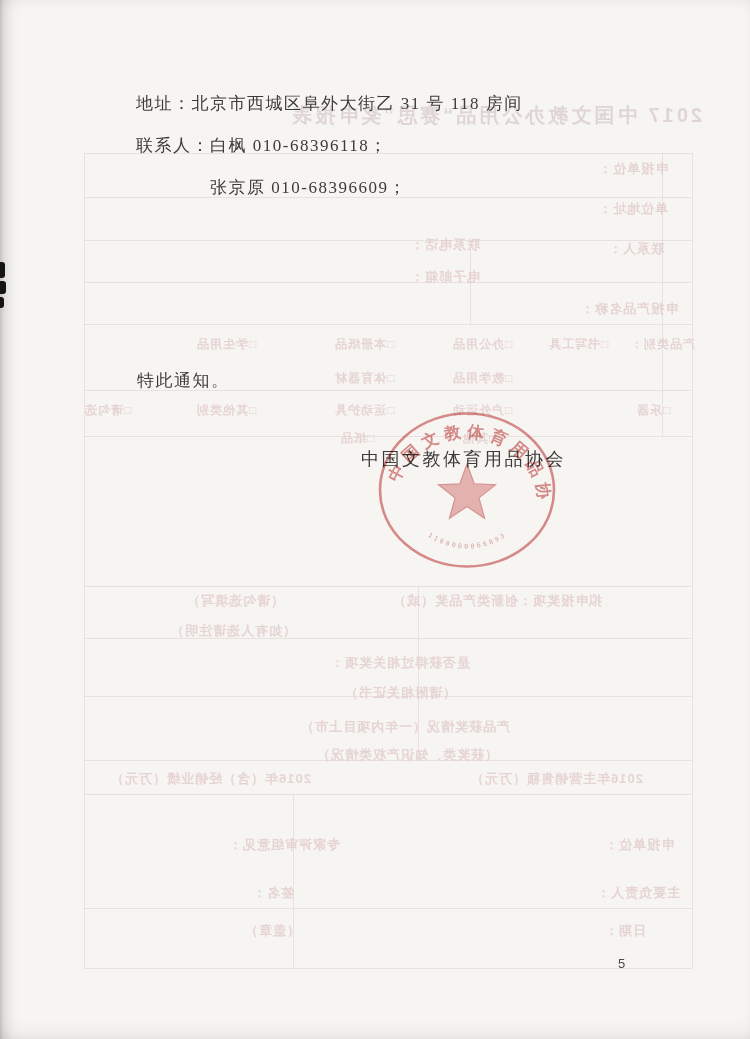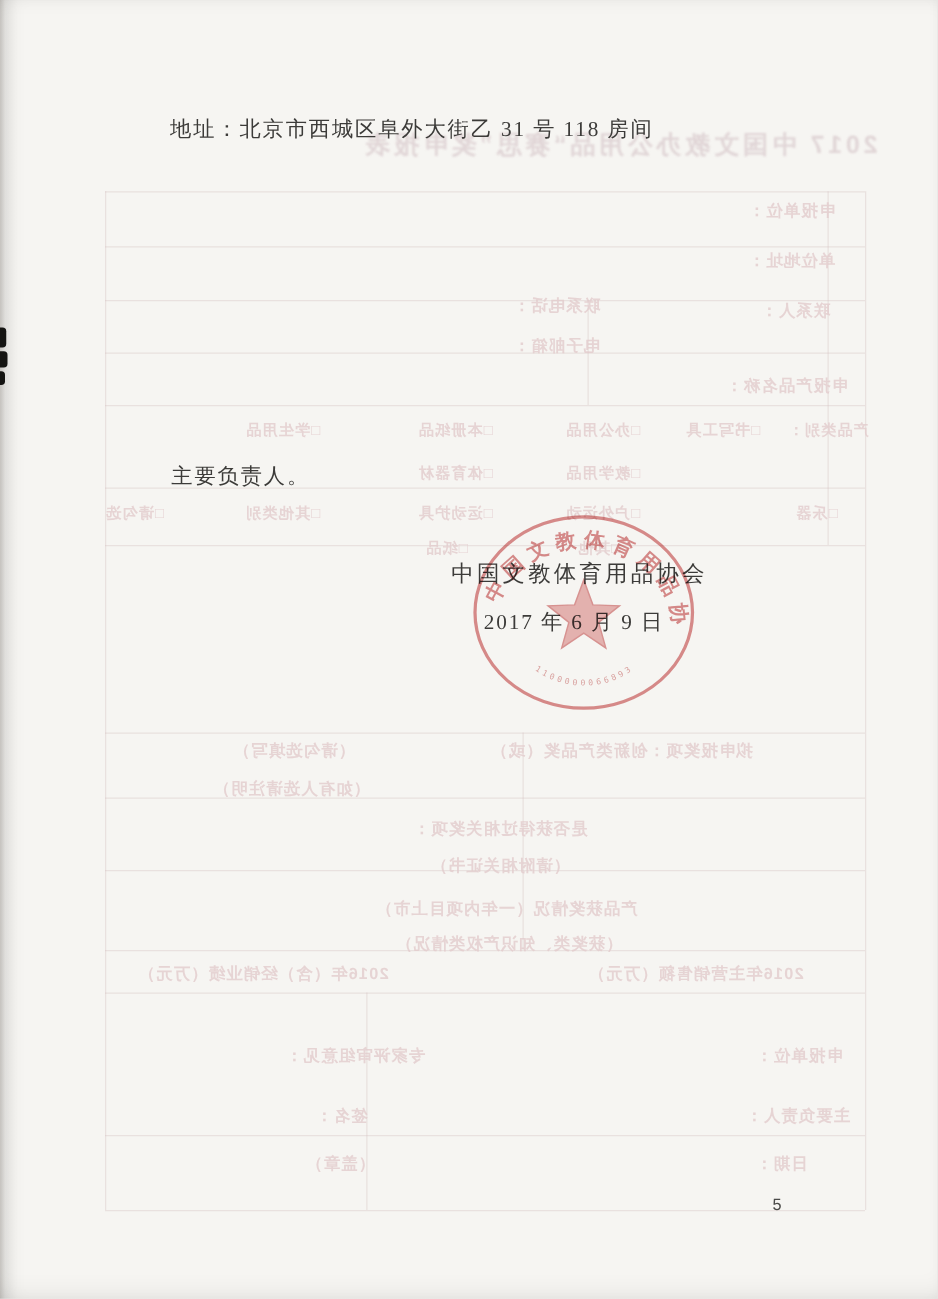--- a/index.html
+++ b/index.html
@@ -123,23 +123,24 @@
       <div class="bleed-blob" style="left: 252px; top: 884px; font-size: 13px;">签名：</div>
       <div class="bleed-blob" style="left: 604px; top: 922px; font-size: 13px;">日期：</div>
       <div class="bleed-blob" style="left: 244px; top: 922px; font-size: 13px;">（盖章）</div>
     </div>
 
   <div class="edge-mark m1"></div>
   <div class="edge-mark m2"></div>
   <div class="edge-mark m3"></div>
 
   <div class="doc-line" style="left:136px;top:92px">地址：北京市西城区阜外大街乙 31 号 118 房间</div>
-  <div class="doc-line" style="left:137px;top:369px">主要负责人。</div>
+  <div class="doc-line" style="left:136px;top:134px">联系人：白枫 010-68396118；</div>
+  <div class="doc-line" style="left:210px;top:176px">张京原 010-68396609；</div>
+  <div class="doc-line" style="left:137px;top:369px">特此通知。</div>
   <div class="doc-line signer" style="left:361px;top:447px">中国文教体育用品协会</div>
-  <div class="doc-line" style="left:387px;top:486px">2017 年 6 月 9 日</div>
   <div class="page-num">5</div>
 
   <svg class="seal" viewBox="0 0 184 160">
     <ellipse cx="92" cy="80" rx="87" ry="76.5" fill="none" stroke="#cf6363" stroke-width="2.6" opacity="0.78"></ellipse>
     <polygon points="92,54 99.3,73.9 120.5,74.7 103.9,87.9 109.6,108.3 92,96.5 74.4,108.3 80.1,87.9 63.5,74.7 84.7,73.9" fill="#e8a5a5" stroke="#d67c7c" stroke-width="1.2" opacity="0.85"></polygon>
     <path id="sealArc" d="M 23,104 A 71,62 0 1 1 161,104" fill="none"></path>
     <text font-size="16.5" font-weight="bold" fill="#d06a6a" letter-spacing="5.5" opacity="0.82" font-family="Liberation Sans, DejaVu Sans, sans-serif">
       <textPath href="#sealArc" startOffset="13%">中国文教体育用品协会</textPath>
     </text>
     <path id="sealSerial" d="M 38,108 A 58,48 0 0 0 146,108" fill="none"></path>

